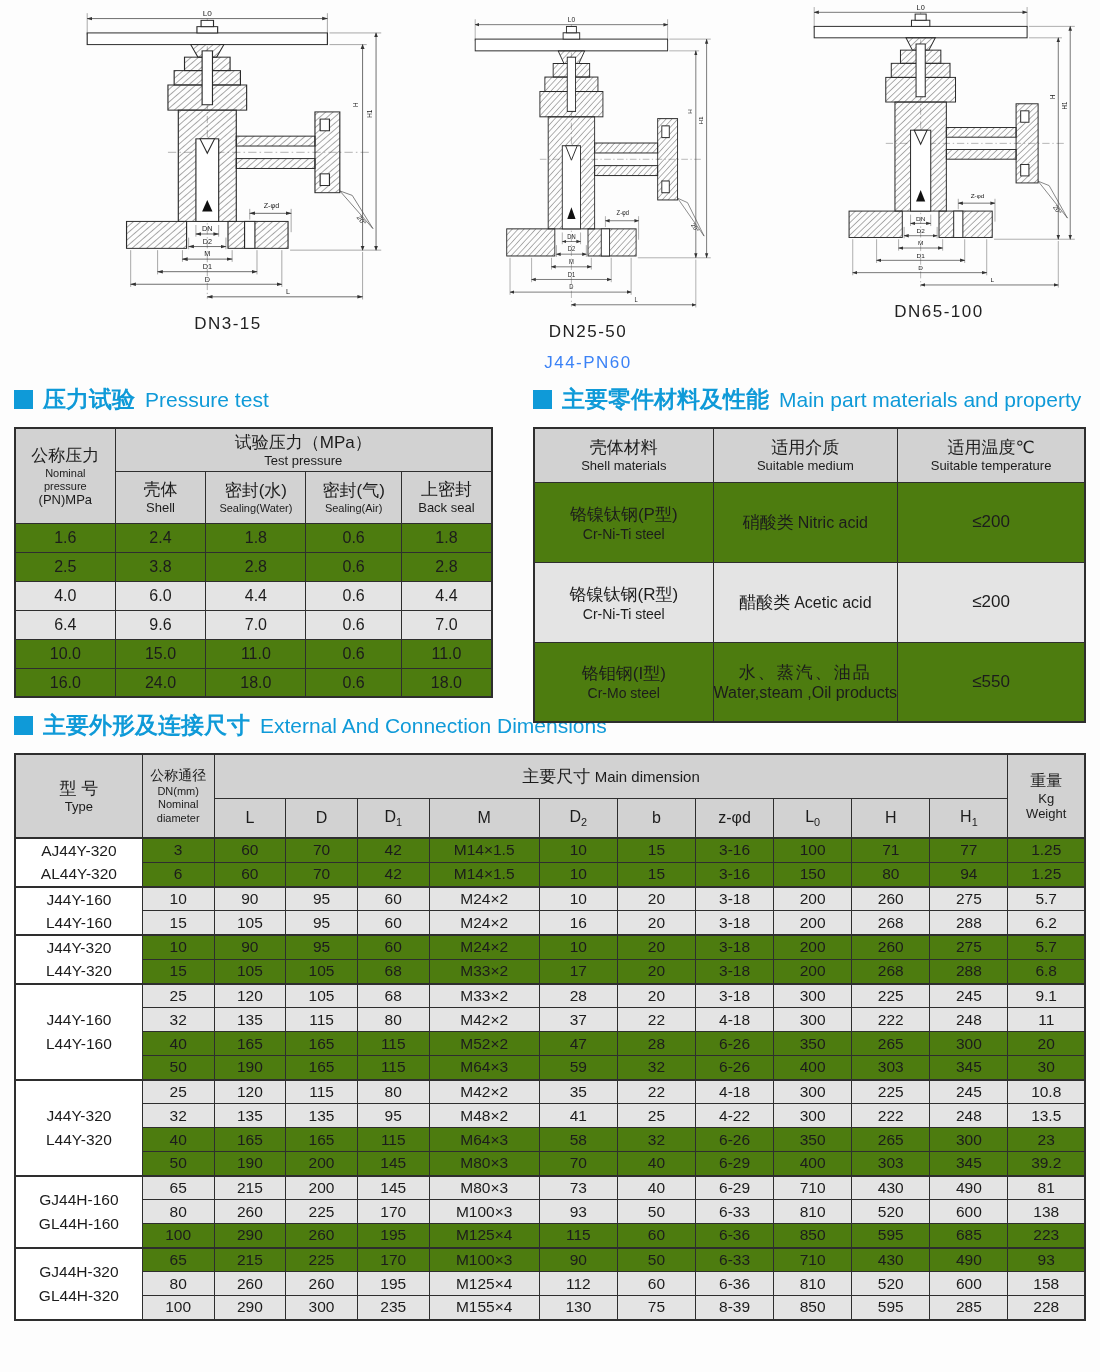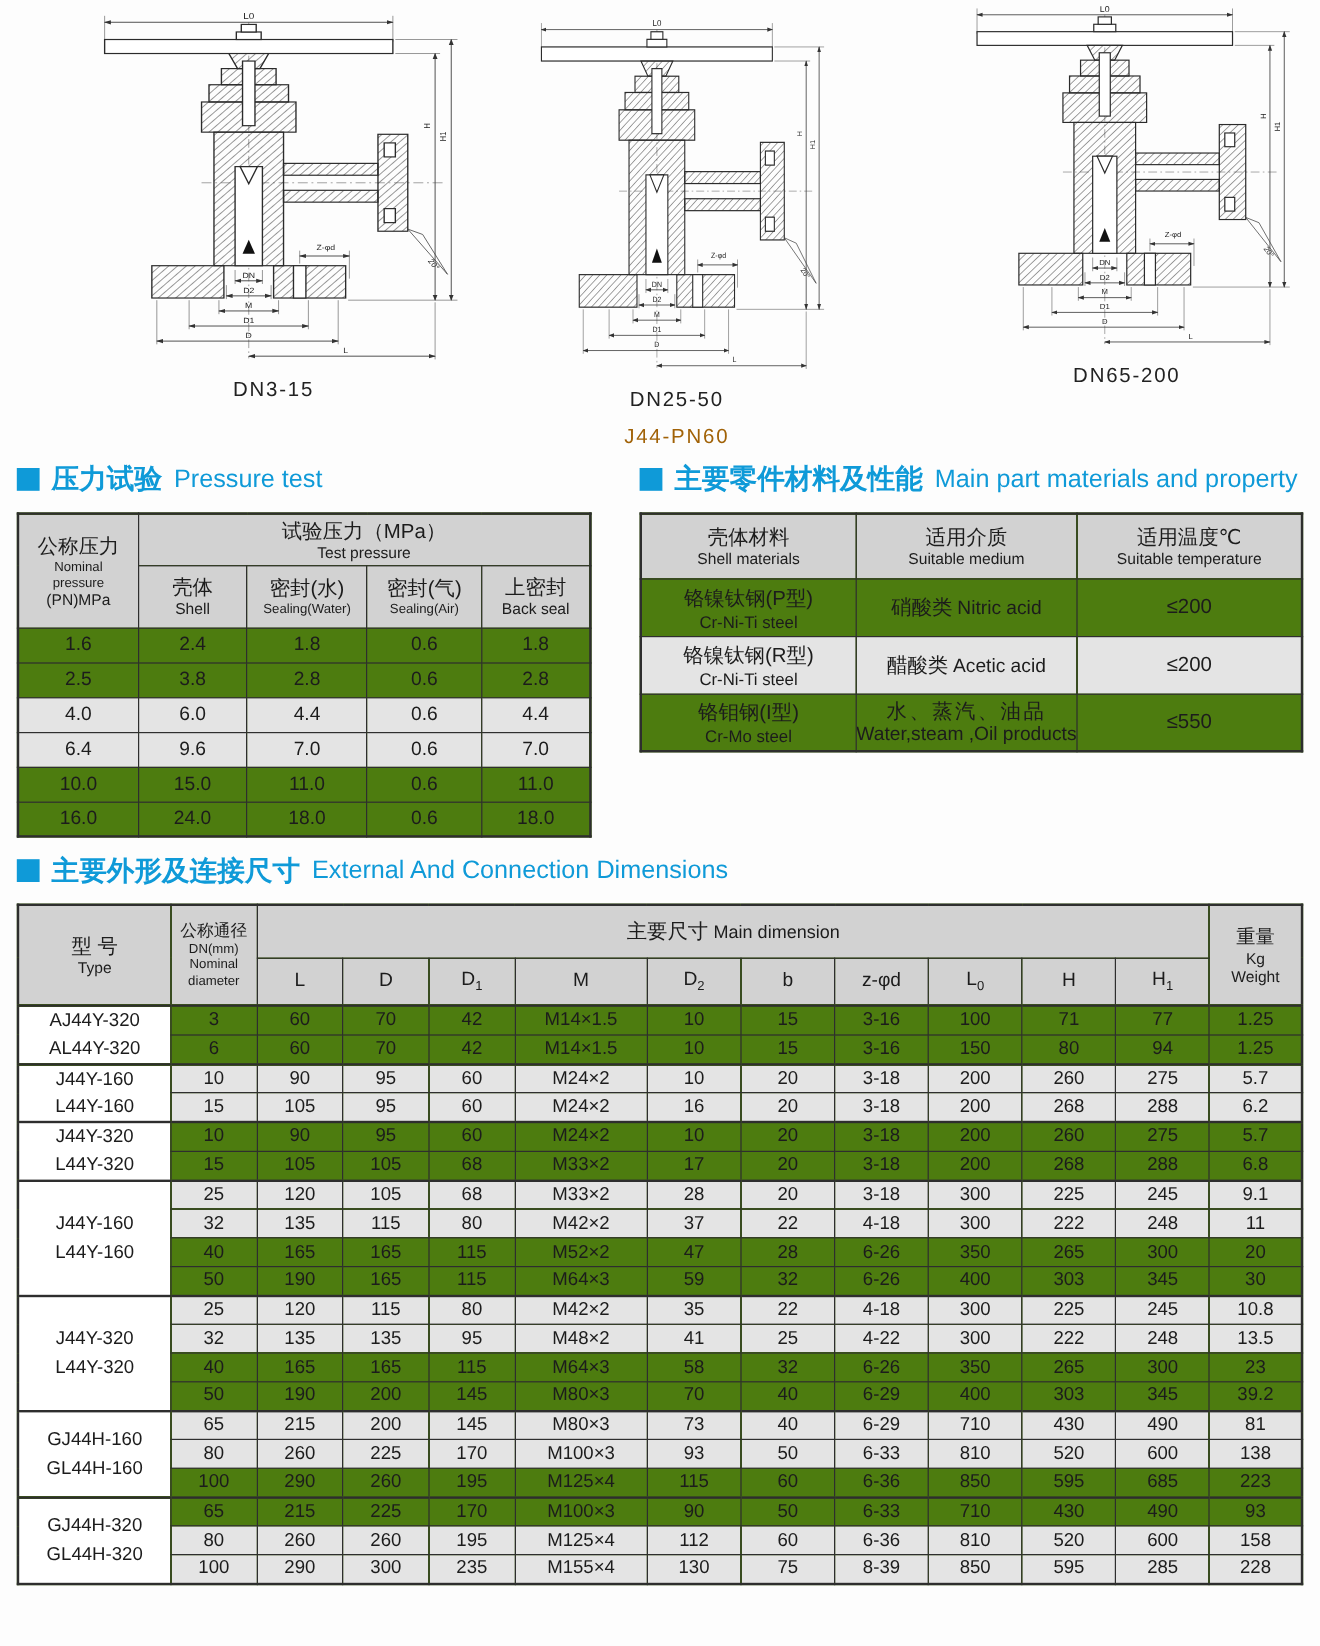--- a/index.html
+++ b/index.html
@@ -9,24 +9,24 @@
     --hdr-bg:#d2d2d2;
     --row-gray:#e4e4e4;
   }
   *{margin:0;padding:0;box-sizing:border-box}
   body{background:#ffffff;font-family:"Liberation Sans","DejaVu Sans",sans-serif;color:var(--ink)}
   #page{position:relative;width:1100px;height:1372px;background:#fdfdfd;overflow:hidden;margin:0 auto}
 
   
   .fig{position:absolute;text-align:center}
   .fig1{left:52px;top:6px;width:352px}
-  .fig2{left:418px;top:12px;width:292px}
+  .fig2{left:442px;top:12px;width:292px}
   .fig3{left:778px;top:0px;width:322px}
   .fig .cap{font-size:17px;letter-spacing:1.5px;color:#222;margin-top:6px}
-  .fig .cap2{font-size:17px;letter-spacing:1.5px;color:#a16207;margin-top:11px}
+  .fig .cap2{font-size:17px;letter-spacing:1.5px;color:#3b82f6;margin-top:11px}
   svg .hv{fill:url(#hatch);stroke:#2b2b2b;stroke-width:1.1}
   svg .wh{fill:#fff;stroke:#2b2b2b;stroke-width:1.1}
   svg .dim{stroke:#444;stroke-width:0.8;marker-start:url(#arr);marker-end:url(#arr)}
   svg .ext{stroke:#6a6a6a;stroke-width:0.6}
   svg .cl{stroke:#7a7a7a;stroke-width:0.6;stroke-dasharray:8 3 1.5 3}
   svg .dl{font:8px "Liberation Sans","DejaVu Sans",sans-serif;fill:#222}
   svg .dls{font:7px "Liberation Sans","DejaVu Sans",sans-serif;fill:#222}
 
   
   .sec{position:absolute;display:flex;align-items:center;gap:10px;white-space:nowrap}
@@ -49,21 +49,21 @@
   .en-s{font-size:13px;line-height:1.15}
   .en-xs{font-size:11px;line-height:1.2}
 
   
   #pressure-table{position:absolute;left:14px;top:427px;width:479px}
   #pressure-table th{padding:2px 0}
   #pressure-table td{height:29px;font-size:16px}
   
   #materials-table{position:absolute;left:533px;top:427px;width:553px}
   #materials-table th{height:54px}
-  #materials-table td{height:48px;font-size:17px}
+  #materials-table td{height:80px;font-size:17px}
   #materials-table .mat-en{font-size:14px}
   .med-inline .m-zh{font-size:17px}
   .med-inline .m-en{font-size:16px;margin-left:4px}
   .med-block .m-zh{display:block;font-size:17px;letter-spacing:2px}
   .med-block .m-en{display:block;font-size:16px}
   
   #dims-table{position:absolute;left:14px;top:753px;width:1072px}
   #dims-table thead th{padding:1px 0}
   #dims-table td{height:24px;font-size:15.5px;padding:0 1px}
   #dims-table td.type-cell{font-size:15.5px;line-height:1.5}
@@ -172,21 +172,21 @@
     <svg width="282" height="300" viewBox="0 0 340 332" preserveAspectRatio="none">
         <use href="#valve-sym"></use>
       </svg>
     <div class="cap">DN25-50</div>
     <div class="cap2">J44-PN60</div>
   </div>
   <div class="fig fig3">
     <svg width="312" height="292" viewBox="0 0 340 332" preserveAspectRatio="none">
         <use href="#valve-sym"></use>
       </svg>
-    <div class="cap">DN65-200</div>
+    <div class="cap">DN65-100</div>
   </div>
 
   <div class="sec sec-pressure">
     <span class="sq"></span>
     <span class="zh">压力试验</span>
     <span class="en">Pressure test</span>
   </div>
   <div class="sec sec-materials">
     <span class="sq"></span>
     <span class="zh">主要零件材料及性能</span>

